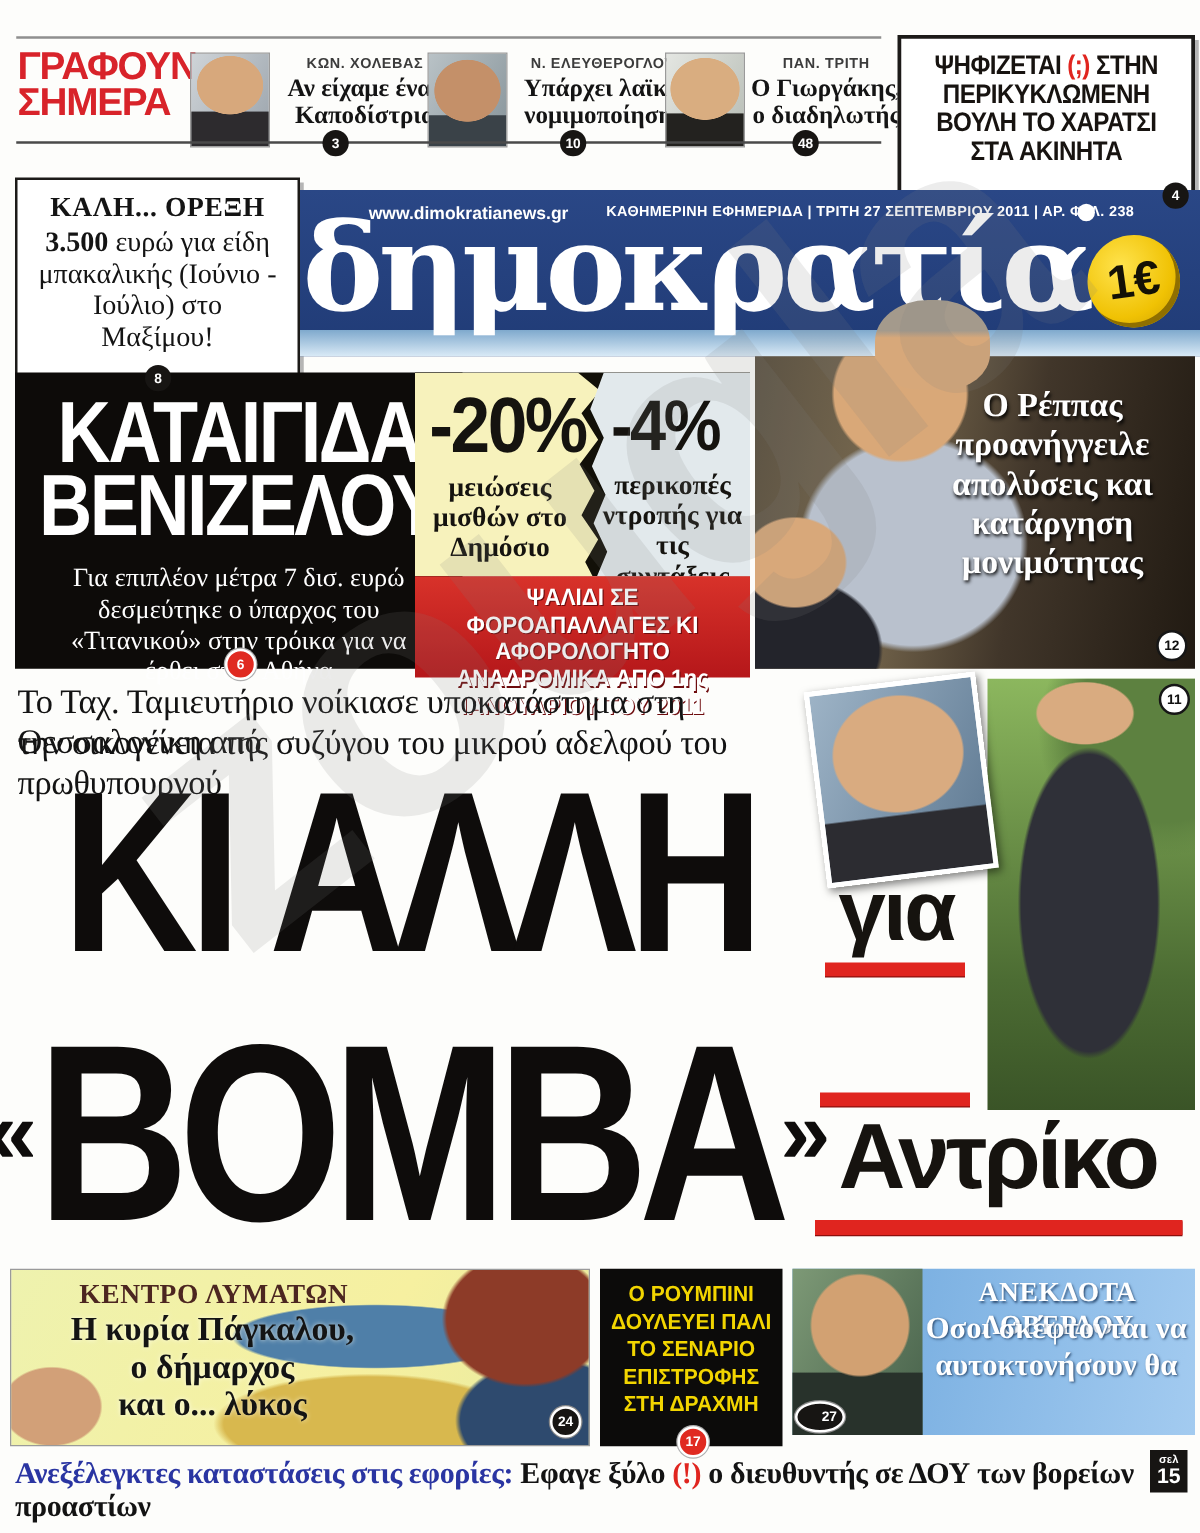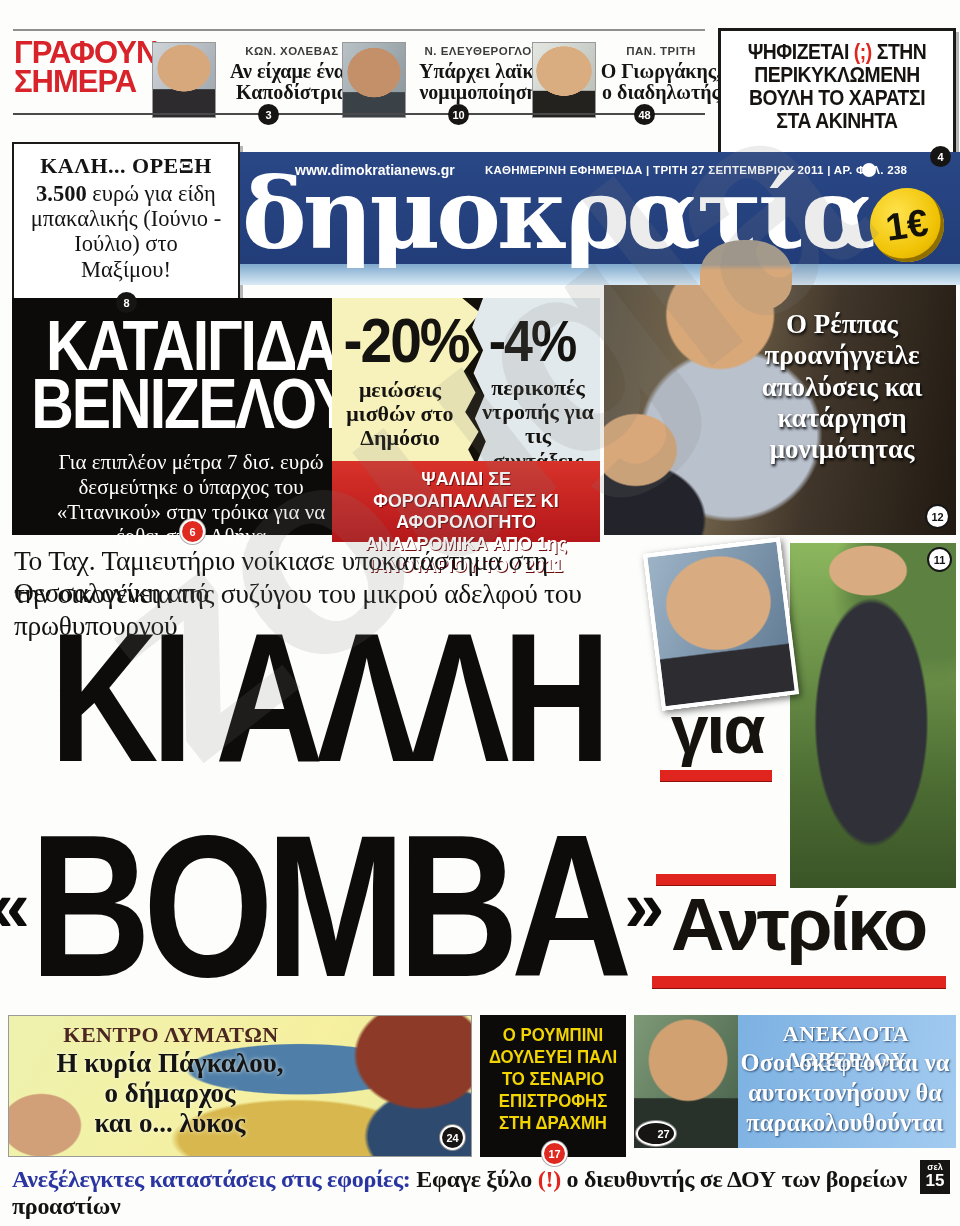--- a/index.html
+++ b/index.html
@@ -288,21 +288,20 @@
     <div class="l">ΕΠΙΣΤΡΟΦΗΣ</div>
     <div class="l">ΣΤΗ ΔΡΑΧΜΗ</div>
     <div class="badge b-red" style="left:50%;margin-left:-11px;bottom:-9px;top:auto;">17</div>
   </div>
 
   <div id="br-box" class="abs">
     <div id="br-photo"></div>
     <div id="br-kick" class="serif">ΑΝΕΚΔΟΤΑ ΛΟΒΕΡΔΟΥ</div>
     <div id="br-t1" class="br-t serif">Οσοι σκέφτονται να</div>
     <div id="br-t2" class="br-t serif">αυτοκτονήσουν θα</div>
-    <div id="br-t3" class="br-t serif">παρακολουθούνται</div>
     <div class="badge b-ring" style="left:2px;bottom:2px;top:auto;padding-left:15px;">27</div>
   </div>
 
   <div id="strip" class="abs serif">
     <span class="lead">Ανεξέλεγκτες καταστάσεις στις εφορίες:</span><span class="blk"> Εφαγε ξύλο </span><span class="mark">(!)</span><span class="blk"> ο διευθυντής σε ΔΟΥ των βορείων προαστίων</span>
   </div>
   <div id="strip-badge" class="abs">
     <span class="s">σελ</span>
     <span class="n">15</span>
   </div>

